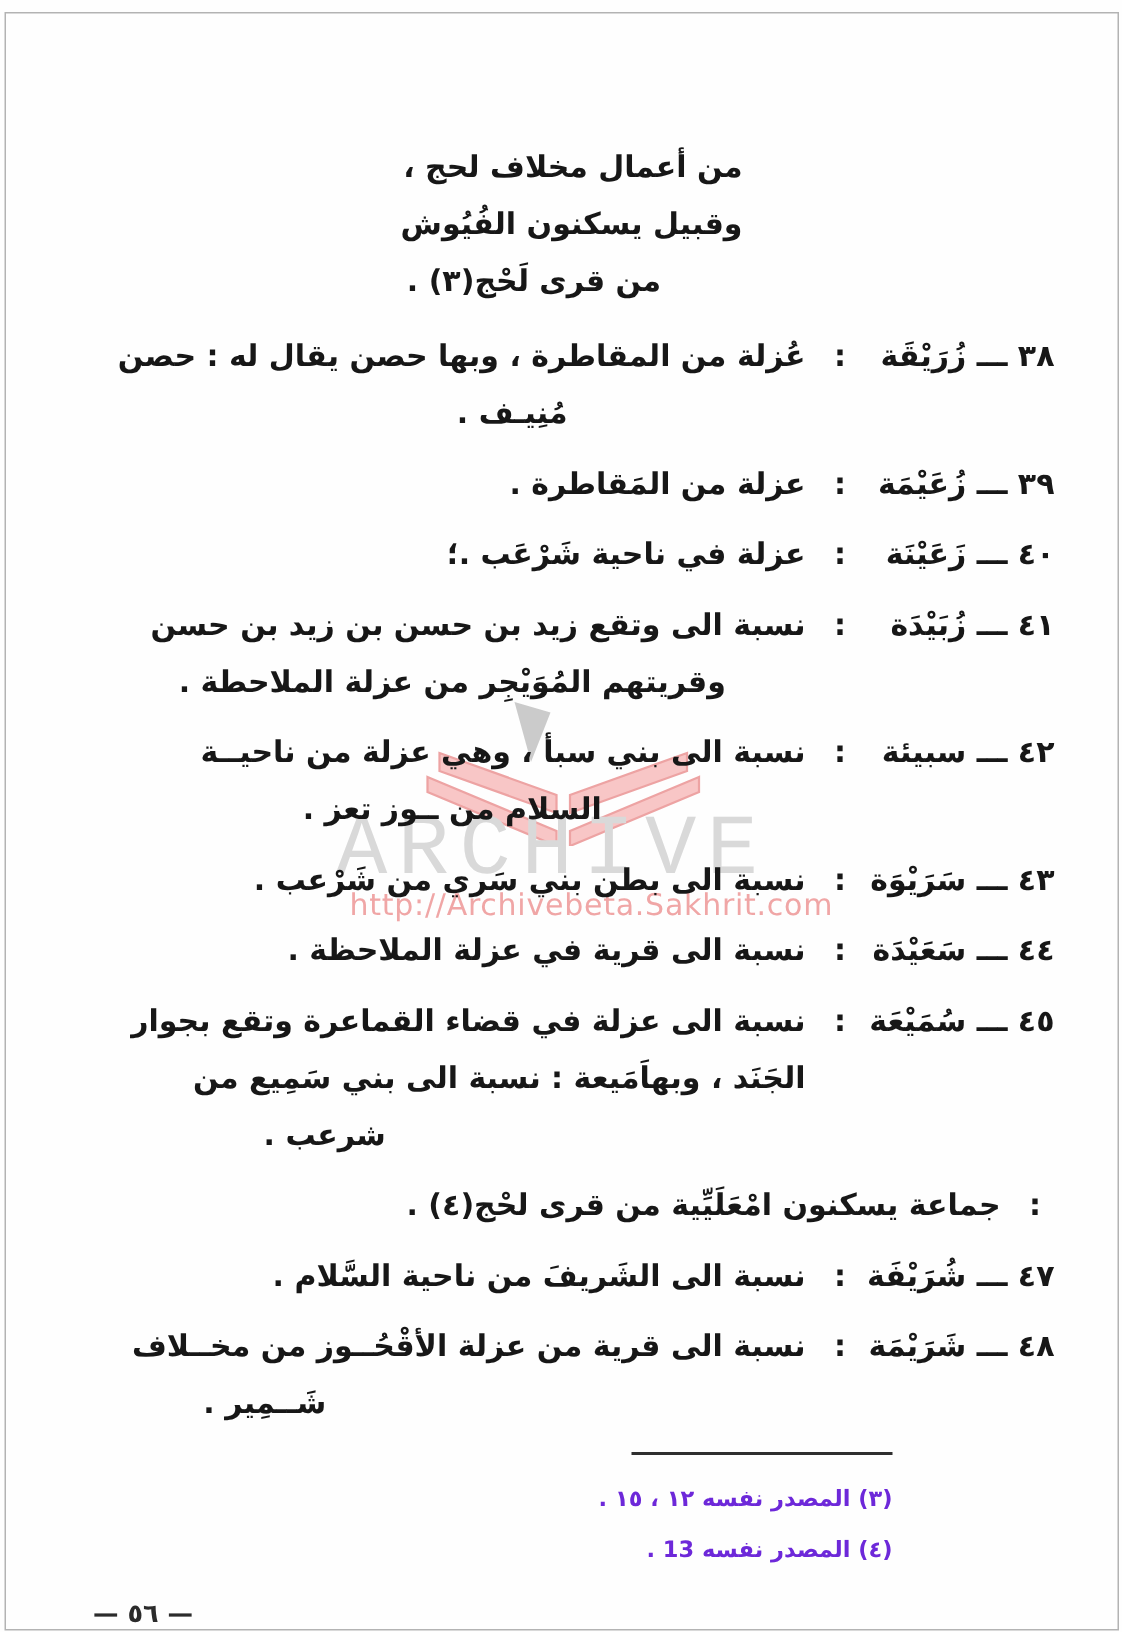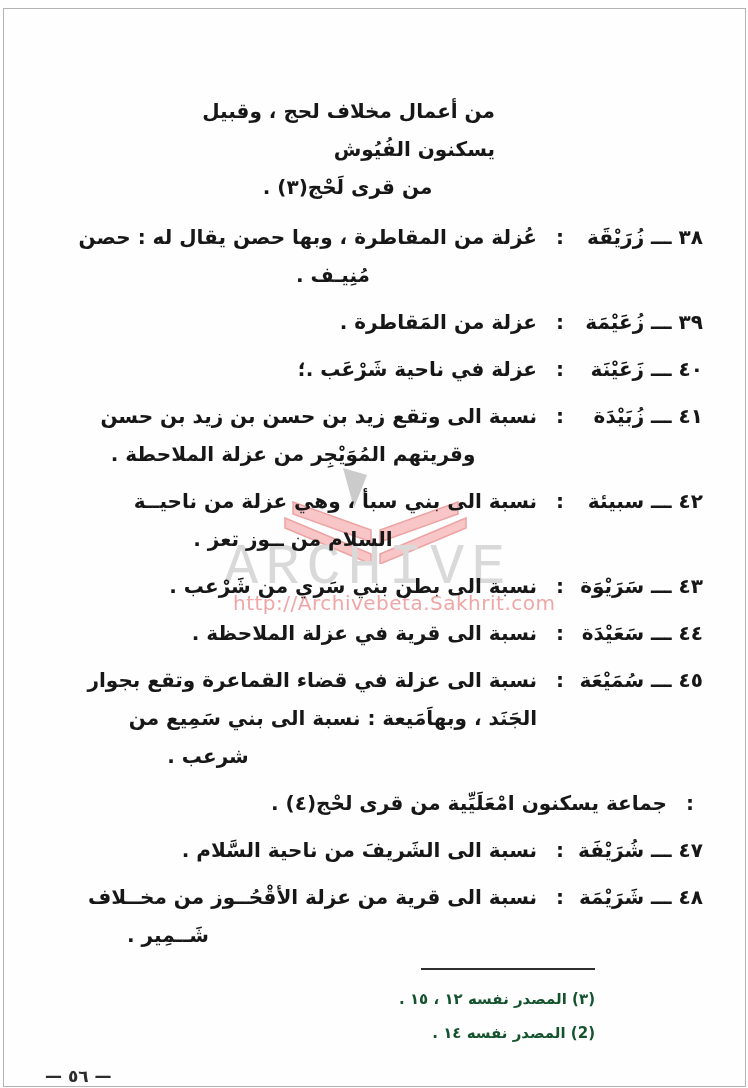--- a/index.html
+++ b/index.html
@@ -9,38 +9,38 @@
 
   
   .wm{position:absolute;z-index:0;direction:ltr;}
   .wm-book{left:283px;top:466px;}
   .wm-title{left:224px;top:538px;font-family:Liberation Mono, monospace;font-size:57px;line-height:60px;
             color:#d9d9d9;letter-spacing:7px;font-weight:400;}
   .wm-url{left:233px;top:591px;font-size:20px;color:#f0a6a6;letter-spacing:0.5px;}
 
   
   .content{position:relative;z-index:1;direction:rtl;color:#171717;font-weight:700;
-           padding:92px 45px 0 45px;font-size:20px;}
+           padding:92px 45px 0 45px;font-size:20px;margin-left:17px;}
   .cont-block{margin:0 208px 12px 155px;}
   .line{line-height:38px;}
   .al-r{text-align:right;}
   .al-c{text-align:center;}
   .sh-r{transform:translateX(40px);}
   .sh-a{transform:translateX(-85px);}
   .sh-b{transform:translateX(-125px);}
 
   .entry{display:flex;direction:rtl;margin-bottom:9px;align-items:flex-start;}
   .term{min-width:130px;white-space:nowrap;text-align:right;line-height:38px;}
   .colon{width:26px;text-align:center;line-height:38px;}
   .def{flex:1;padding-right:10px;padding-left:4px;}
 
   
   .footnotes{direction:rtl;margin:14px 108px 0 0;}
   .fn-rule{width:174px;height:2px;background:#2f2f2f;margin-bottom:12px;}
-  .fn-line{font-size:15px;font-weight:700;line-height:34px;text-align:right;color:#14532d;}
+  .fn-line{font-size:15px;font-weight:700;line-height:34px;text-align:right;color:#6d28d9;}
 
   .page-number{direction:rtl;text-align:left;font-size:17px;font-weight:700;color:#2b2b2b;
                margin-top:16px;letter-spacing:2px;}
 </style>
 </head>
 <body>
 
 <div class="scan">
   <div class="frame"></div>
 
@@ -154,18 +154,18 @@
       <div class="colon">:</div>
       <div class="def">
         <div class="line al-r">نسبة الى قرية من عزلة الأقْحُــوز من مخــلاف</div>
         <div class="line al-c sh-b">شَــمِير .</div>
       </div>
     </div>
 
     <div class="footnotes">
       <div class="fn-rule"></div>
       <div class="fn-line">(٣) المصدر نفسه ١٢ ، ١٥ .</div>
-      <div class="fn-line">(2) المصدر نفسه ١٤ .</div>
+      <div class="fn-line">(٤) المصدر نفسه 13 .</div>
     </div>
 
     <div class="page-number">— ٥٦ —</div>
   </div>
 </div>
 
 </body></html>

